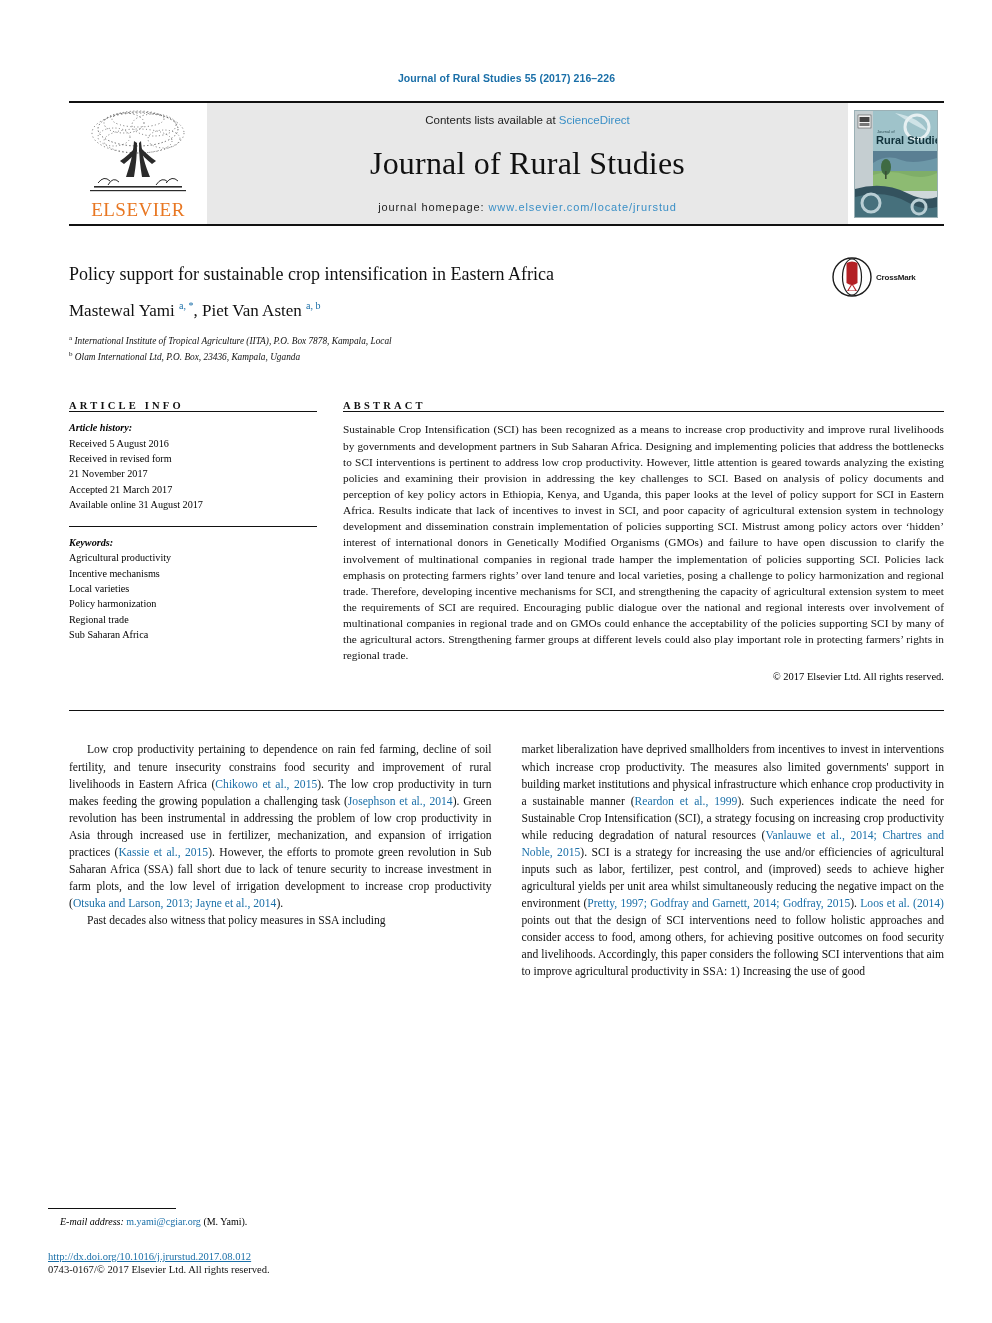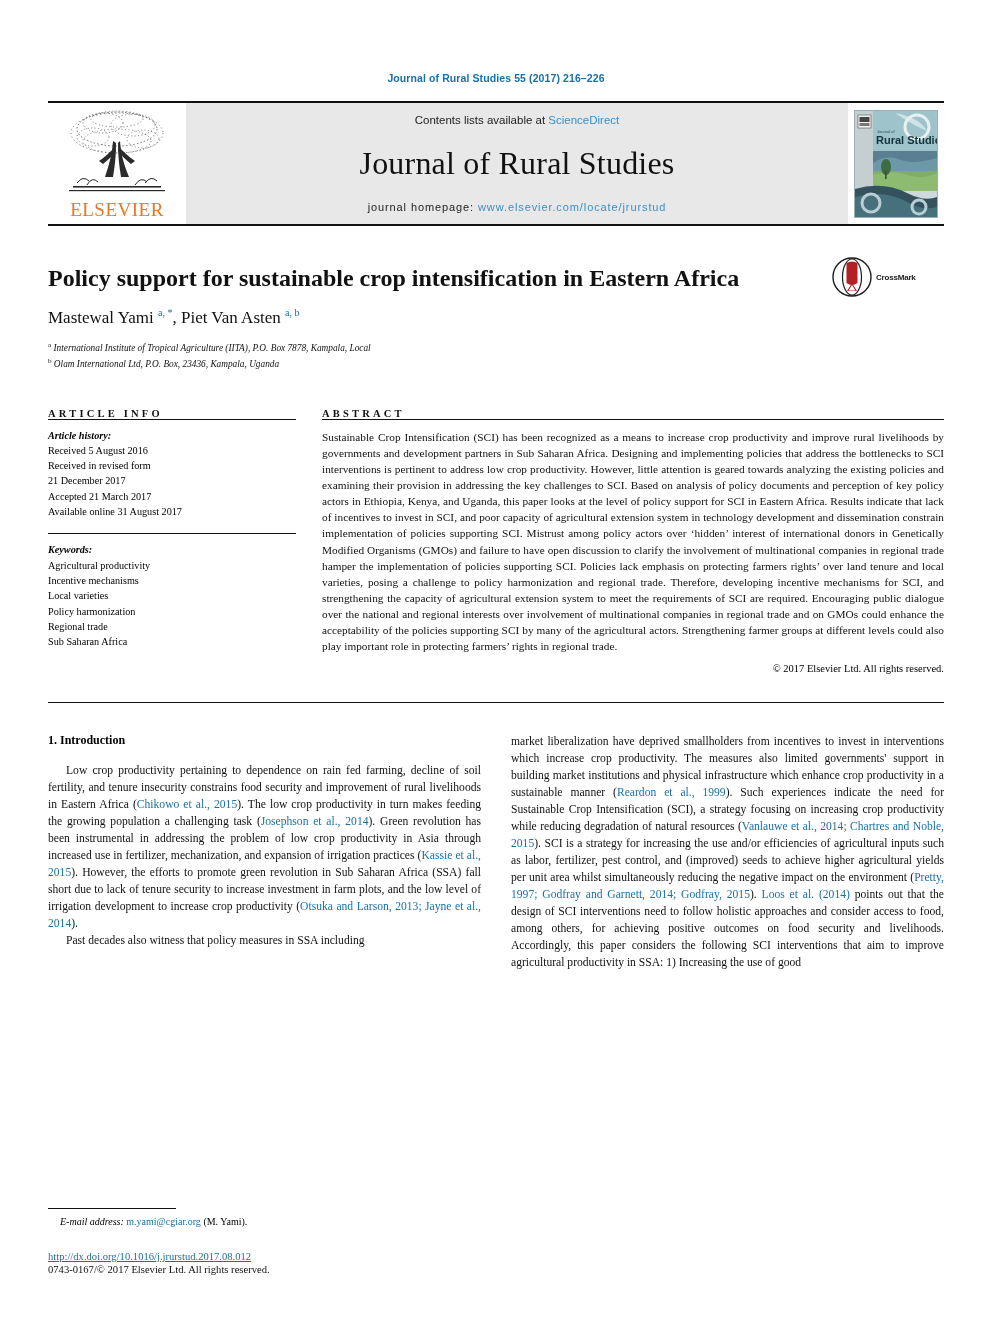--- a/index.html
+++ b/index.html
@@ -13,20 +13,21 @@
     font-family: "Liberation Serif", serif;
     color: #000;
     position: relative;
     overflow: hidden;
   }
   .page {
     width: 992px;
     height: 1323px;
     position: relative;
     box-sizing: border-box;
+    padding-left: 21px;
   }
 
   
   .running-head {
     text-align: center;
     font-family: "Liberation Sans", sans-serif;
     font-size: 10.5px;
     font-weight: bold;
     color: #1a6fa8;
     padding-top: 72px;
@@ -112,22 +113,22 @@
     box-sizing: border-box;
   }
 
   
   .title-block {
     margin: 38px 48px 0 48px;
     position: relative;
   }
   .paper-title {
     font-family: "Liberation Serif", serif;
-    font-size: 24px;
-    font-weight: 700;
+    font-size: 18px;
+    font-weight: 400;
     line-height: 1.2;
     margin: 0;
     padding-right: 120px;
     color: #111;
   }
   .authors {
     font-family: "Liberation Serif", serif;
     font-size: 17px;
     margin-top: 14px;
     color: #111;
@@ -405,21 +406,21 @@
 
   <div class="info-abstract">
 
     <div class="col-info">
       <div class="sec-head">ARTICLE INFO</div>
       <div class="rule"></div>
       <div class="history">
         <div class="lbl">Article history:</div>
         <div>Received 5 August 2016</div>
         <div>Received in revised form</div>
-        <div>21 December 2017</div>
+        <div>21 November 2017</div>
         <div>Accepted 21 March 2017</div>
         <div>Available online 31 August 2017</div>
       </div>
       <div class="rule-thin"></div>
       <div class="keywords">
         <div class="lbl">Keywords:</div>
         <div>Agricultural productivity</div>
         <div>Incentive mechanisms</div>
         <div>Local varieties</div>
         <div>Policy harmonization</div>
@@ -433,21 +434,20 @@
       <div class="rule"></div>
       <div class="abstract-body">Sustainable Crop Intensification (SCI) has been recognized as a means to increase crop productivity and improve rural livelihoods by governments and development partners in Sub Saharan Africa. Designing and implementing policies that address the bottlenecks to SCI interventions is pertinent to address low crop productivity. However, little attention is geared towards analyzing the existing policies and examining their provision in addressing the key challenges to SCI. Based on analysis of policy documents and perception of key policy actors in Ethiopia, Kenya, and Uganda, this paper looks at the level of policy support for SCI in Eastern Africa. Results indicate that lack of incentives to invest in SCI, and poor capacity of agricultural extension system in technology development and dissemination constrain implementation of policies supporting SCI. Mistrust among policy actors over ‘hidden’ interest of international donors in Genetically Modified Organisms (GMOs) and failure to have open discussion to clarify the involvement of multinational companies in regional trade hamper the implementation of policies supporting SCI. Policies lack emphasis on protecting farmers rights’ over land tenure and local varieties, posing a challenge to policy harmonization and regional trade. Therefore, developing incentive mechanisms for SCI, and strengthening the capacity of agricultural extension system to meet the requirements of SCI are required. Encouraging public dialogue over the national and regional interests over involvement of multinational companies in regional trade and on GMOs could enhance the acceptability of the policies supporting SCI by many of the agricultural actors. Strengthening farmer groups at different levels could also play important role in protecting farmers’ rights in regional trade.</div>
       <div class="copyright">© 2017 Elsevier Ltd. All rights reserved.</div>
     </div>
   </div>
 
   <div class="body-sep"></div>
 
   <div class="body-cols">
     <div class="body-col">
-      <div class="sec-title">1. Introduction</div>
       <p class="para">Low crop productivity pertaining to dependence on rain fed farming, decline of soil fertility, and tenure insecurity constrains food security and improvement of rural livelihoods in Eastern Africa (<span class="ref">Chikowo et al., 2015</span>). The low crop productivity in turn makes feeding the growing population a challenging task (<span class="ref">Josephson et al., 2014</span>). Green revolution has been instrumental in addressing the problem of low crop productivity in Asia through increased use in fertilizer, mechanization, and expansion of irrigation practices (<span class="ref">Kassie et al., 2015</span>). However, the efforts to promote green revolution in Sub Saharan Africa (SSA) fall short due to lack of tenure security to increase investment in farm plots, and the low level of irrigation development to increase crop productivity (<span class="ref">Otsuka and Larson, 2013; Jayne et al., 2014</span>).</p>
       <p class="para">Past decades also witness that policy measures in SSA including</p>
     </div>
     <div class="body-col">
       <p class="para" style="text-indent:0">market liberalization have deprived smallholders from incentives to invest in interventions which increase crop productivity. The measures also limited governments' support in building market institutions and physical infrastructure which enhance crop productivity in a sustainable manner (<span class="ref">Reardon et al., 1999</span>). Such experiences indicate the need for Sustainable Crop Intensification (SCI), a strategy focusing on increasing crop productivity while reducing degradation of natural resources (<span class="ref">Vanlauwe et al., 2014; Chartres and Noble, 2015</span>). SCI is a strategy for increasing the use and/or efficiencies of agricultural inputs such as labor, fertilizer, pest control, and (improved) seeds to achieve higher agricultural yields per unit area whilst simultaneously reducing the negative impact on the environment (<span class="ref">Pretty, 1997; Godfray and Garnett, 2014; Godfray, 2015</span>). <span class="ref">Loos et al. (2014)</span> points out that the design of SCI interventions need to follow holistic approaches and consider access to food, among others, for achieving positive outcomes on food security and livelihoods. Accordingly, this paper considers the following SCI interventions that aim to improve agricultural productivity in SSA: 1) Increasing the use of good</p>
     </div>
   </div>
 
   <div class="footnote-wrap">
     <div class="footnote-rule"></div>

